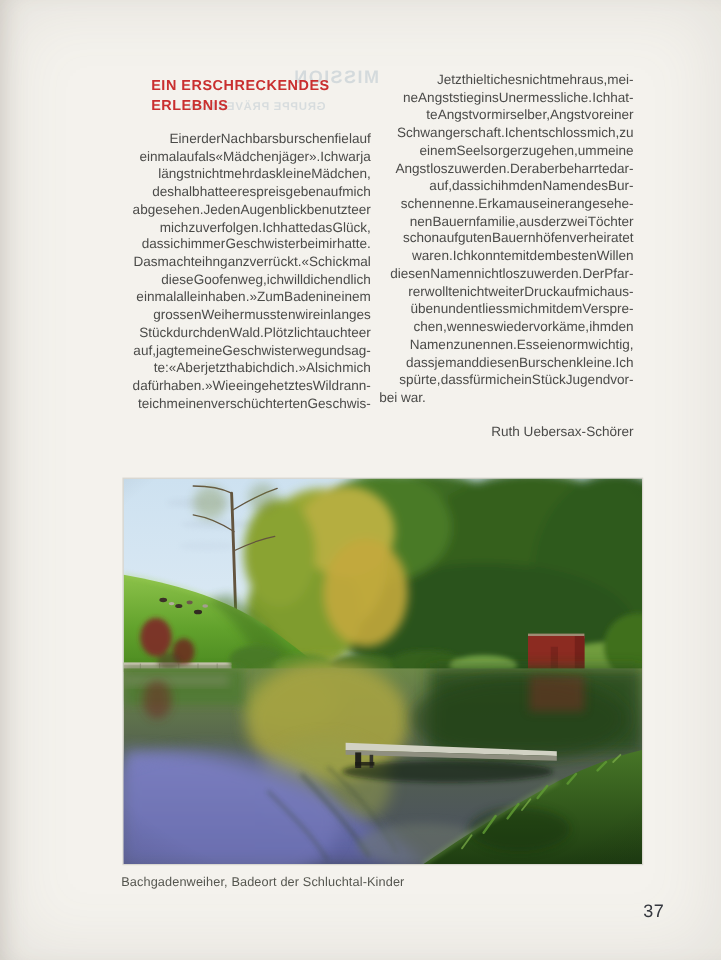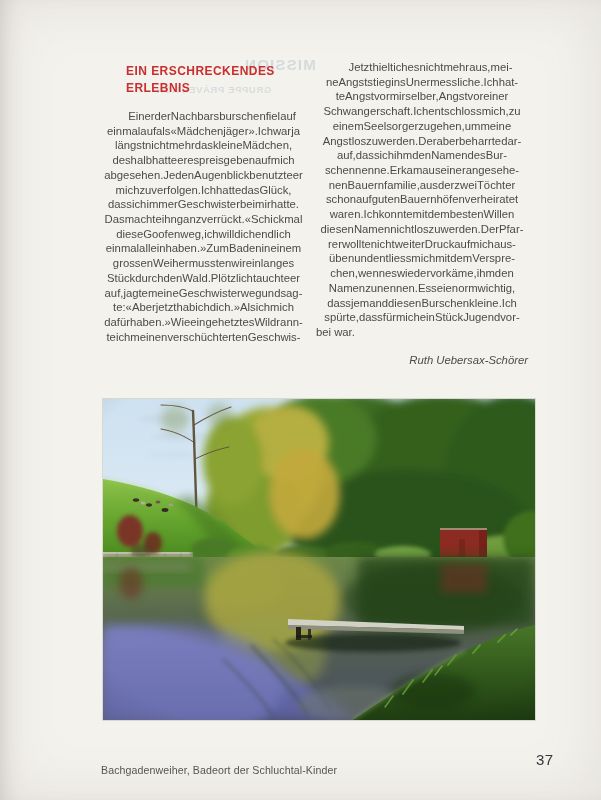--- a/index.html
+++ b/index.html
@@ -16,35 +16,35 @@
   }
   .ghost1{left:244px;top:56px;font-size:15px;letter-spacing:1.2px;opacity:.42;}
   .ghost2{left:156px;top:84px;font-size:9.5px;letter-spacing:.6px;opacity:.38;}
   .heading{
     position:absolute;left:126px;top:63px;
     color:#c92f2f;font-weight:bold;font-size:12px;line-height:16.5px;letter-spacing:.45px;
   }
   .col{position:absolute;font-size:11.3px;color:#4b4b49;}
   .col-left{left:98px;top:110px;width:211px;}
   .col-right{left:316px;top:61px;width:212px;}
-  .tl{display:flex;justify-content:center;height:14.73px;align-items:flex-start;}
+  .tl{display:flex;justify-content:flex-end;height:14.73px;align-items:flex-start;}
   .tl span{flex:0 0 auto;white-space:pre;}
   .tl-last{justify-content:flex-start;gap:3.1px;}
   .tl-indent{padding-left:17px;}
   .byline{
     position:absolute;left:316px;top:354px;width:212px;
-    font-size:11.3px;font-style:italic;color:#4b4b49;text-align:right;
+    font-size:11.3px;color:#4b4b49;text-align:right;
   }
   .photo{
     position:absolute;left:103px;top:399px;width:432px;height:321px;
     box-shadow:0 0 0 1px rgba(95,92,80,.18);
   }
   .photo svg{display:block;width:432px;height:321px;}
   .caption{
-    position:absolute;left:101px;top:764px;width:420px;
+    position:absolute;left:101px;top:729px;width:420px;
     font-size:10.6px;color:#55564f;letter-spacing:.1px;
   }
   .pagenum{
     position:absolute;left:536px;top:751px;
     font-size:15px;color:#34373e;letter-spacing:.5px;
   }
 </style>
 </head>
 <body>
 

